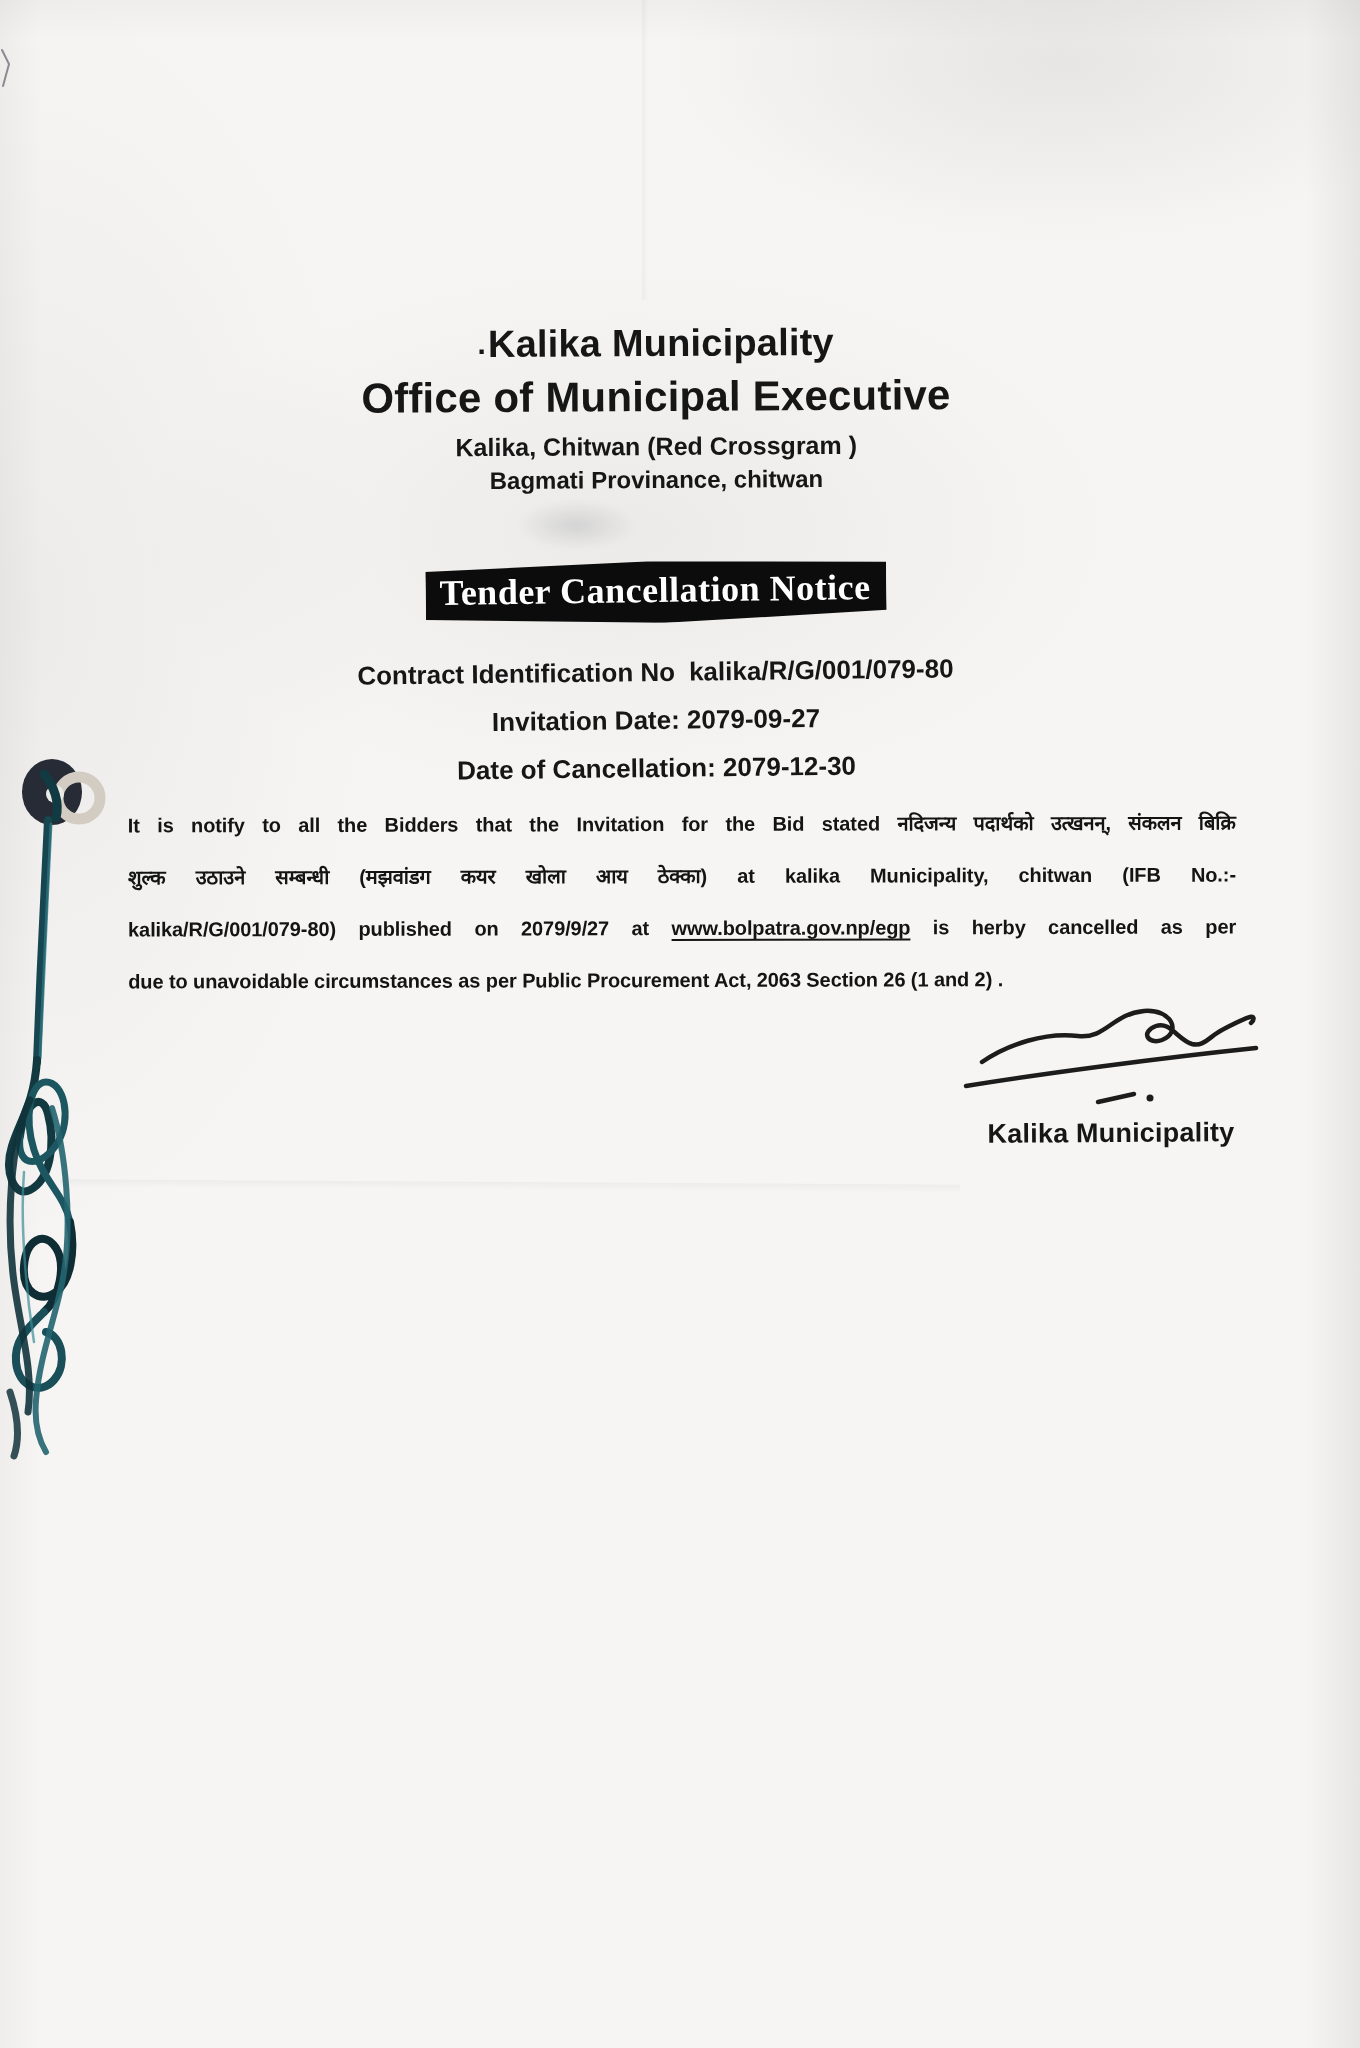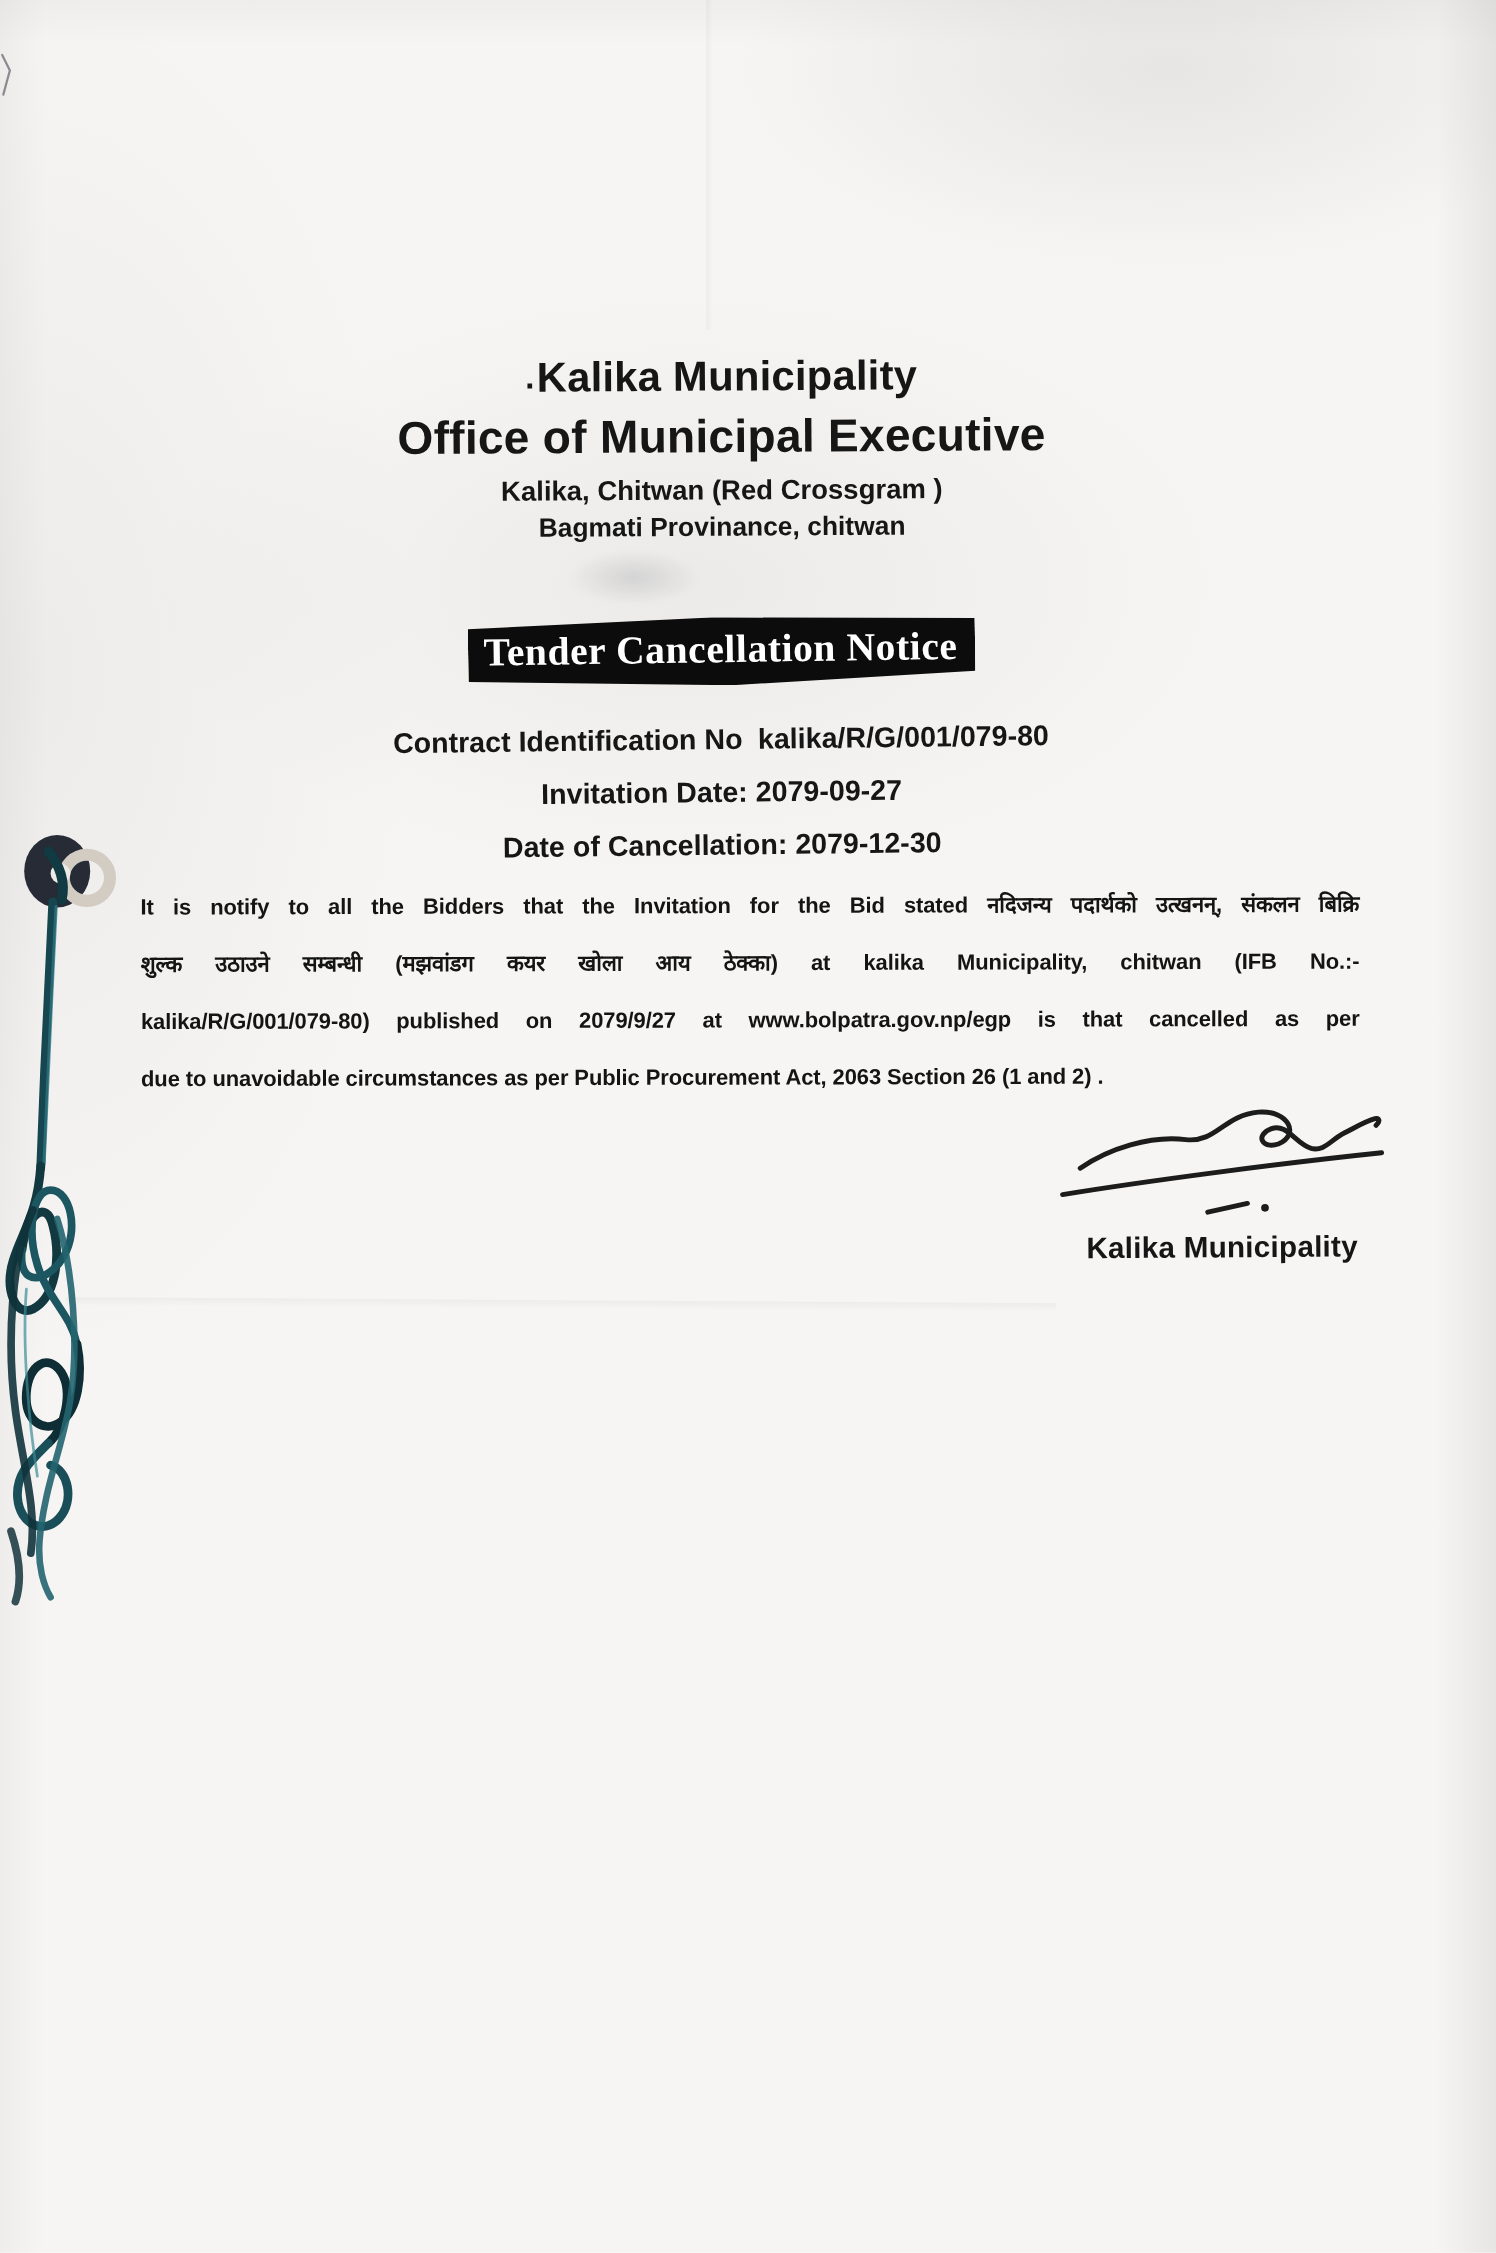--- a/index.html
+++ b/index.html
@@ -61,21 +61,21 @@
   .contract-gap { display:inline-block; width:14px; }
 
   
   .para {
     position:absolute; left:128px; top:798px; width:1108px;
     font-size:20px; font-weight:bold; letter-spacing:-.1px; color:#141414;
     transform:rotate(-.15deg);
   }
   .para-line { display:block; height:52px; line-height:52px; text-align:justify; text-align-last:justify; }
   .para-line.last { text-align:left; text-align-last:left; }
-  .url-link { text-underline-offset:4px; text-decoration-thickness:2px; }
+  .url-link { text-decoration:underline; text-underline-offset:4px; text-decoration-thickness:2px; }
 
   
   .sig-block { position:absolute; left:958px; top:998px; width:306px; text-align:center; }
   .sig-label { font-size:27px; font-weight:bold; margin-top:0px; letter-spacing:.2px; transform:rotate(-.4deg); }
 
   
   .thread-wrap { position:absolute; left:0; top:752px; }
 </style>
 </head>
 <body>
@@ -123,21 +123,21 @@
 
 <div class="centered-col contract-block">
   <div class="contract-line"><span>Contract Identification No</span><span class="contract-gap"></span><span>kalika/R/G/001/079-80</span></div>
   <div class="contract-line"><span>Invitation Date:</span> <span>2079-09-27</span></div>
   <div class="contract-line"><span>Date of Cancellation:</span> <span>2079-12-30</span></div>
 </div>
 
 <div class="para">
   <span class="para-line">It is notify to all the Bidders that the Invitation for the Bid stated नदिजन्य पदार्थको उत्खनन्, संकलन बिक्रि</span>
   <span class="para-line">शुल्क उठाउने सम्बन्धी (मझवांडग कयर खोला आय ठेक्का) at kalika Municipality, chitwan (IFB No.:-</span>
-  <span class="para-line"><span>kalika/R/G/001/079-80) published on 2079/9/27 at </span><span class="url-link">www.bolpatra.gov.np/egp</span><span> is that cancelled as per</span></span>
+  <span class="para-line"><span>kalika/R/G/001/079-80) published on 2079/9/27 at </span><span class="url-link">www.bolpatra.gov.np/egp</span><span> is herby cancelled as per</span></span>
   <span class="para-line last">due to unavoidable circumstances as per Public Procurement Act, 2063 Section 26 (1 and 2) .</span>
 </div>
 
 <div class="sig-block">
   <svg width="306" height="116" viewBox="0 0 306 116">
     <g fill="none" stroke="#1c1c1c" stroke-width="4.5" stroke-linecap="round">
       <path d="M24,64 C50,46 88,34 120,38 C148,41 154,16 186,13 C214,11 224,34 204,42 C190,47 182,34 198,28 C212,23 220,42 234,46 C246,49 252,38 264,32 C274,27 284,21 292,19 C296,18 297,21 293,25"></path>
       <path d="M8,88 C82,76 202,60 298,50"></path>
       <path d="M140,104 L176,96"></path>
       <circle cx="192" cy="100" r="3.5" fill="#1c1c1c" stroke="none"></circle>

